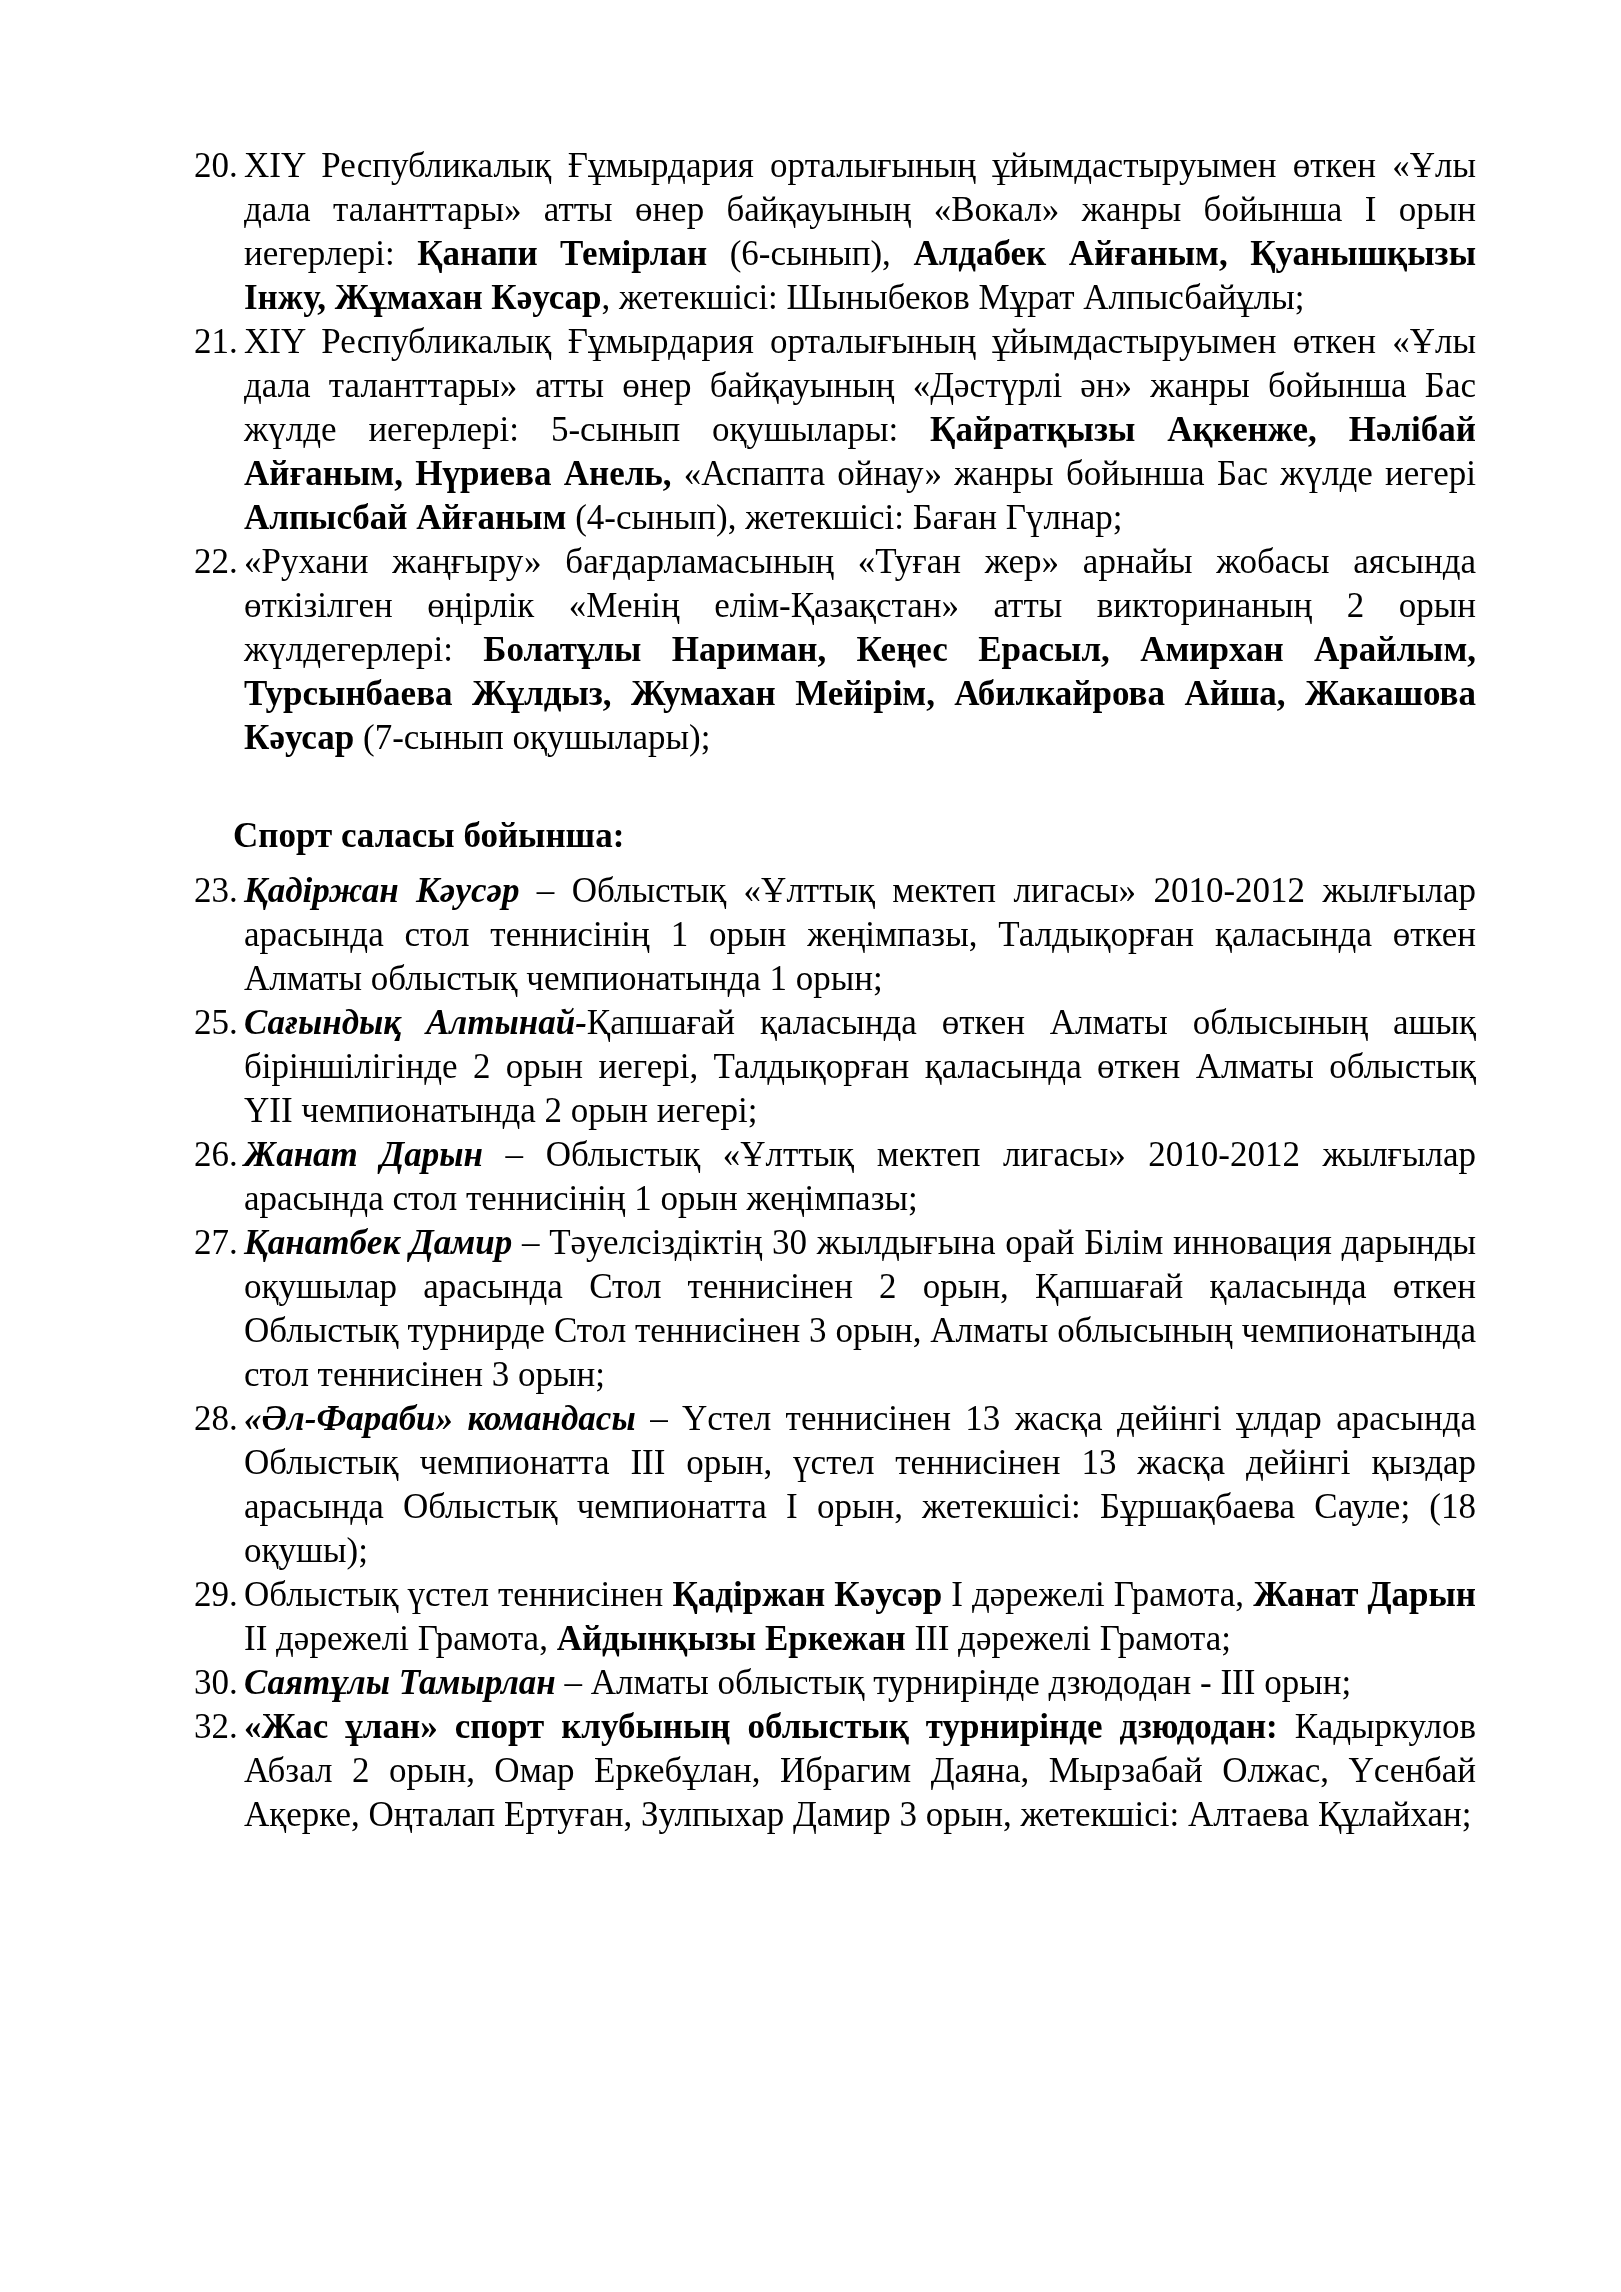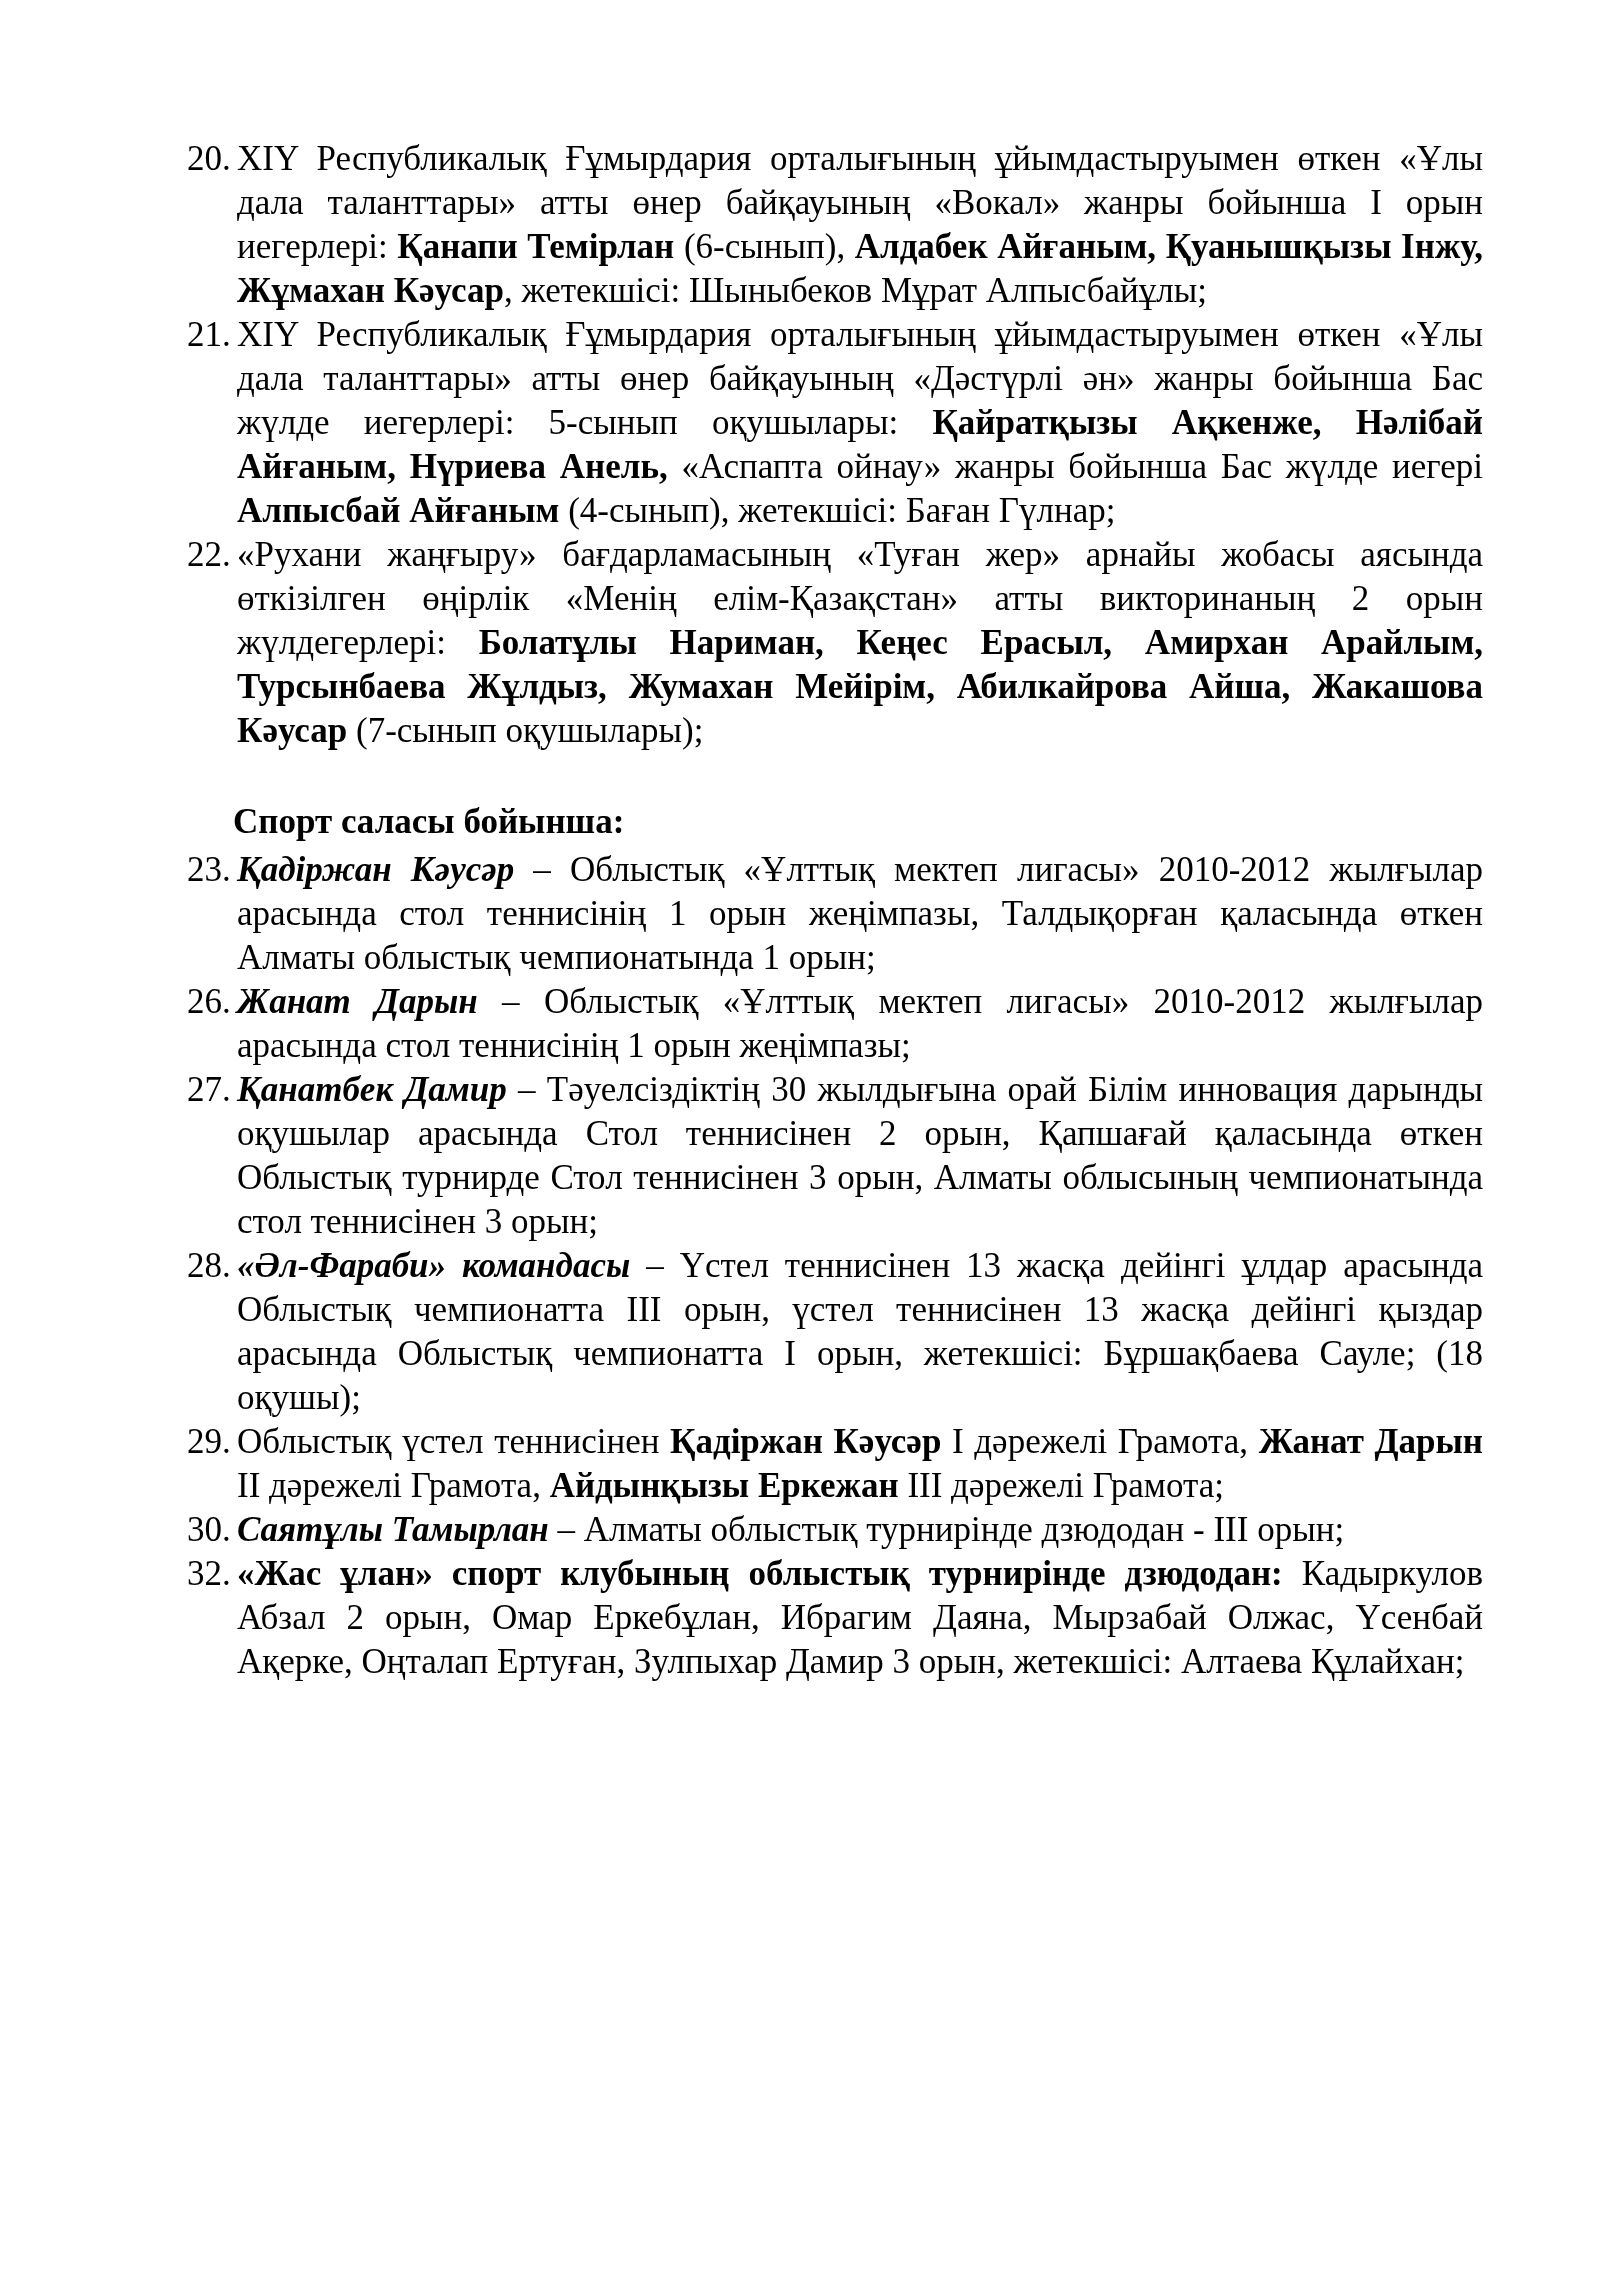--- a/index.html
+++ b/index.html
@@ -7,21 +7,21 @@
   .page {
     position: absolute;
     left: 183px;
     top: 133px;
     width: 1304px;
     font-family: "Liberation Serif", "DejaVu Serif", serif;
     font-size: 35px;
     line-height: 44px;
     color: #000000;
   }
-  ol.items { list-style: none; margin: 4px; padding: 0; }
+  ol.items { list-style: none; margin: 11px; padding: 0; }
   ol.items li {
     position: relative;
     padding-left: 50px;
     text-align: justify;
     margin: 0;
   }
   ol.items li .num {
     position: absolute;
     left: 0;
     top: 0;
@@ -40,20 +40,21 @@
 
 <div class="page">
   <ol class="items" id="list-before">
       <li><span class="num">20.</span><span>XIY Республикалық Ғұмырдария орталығының ұйымдастыруымен өткен «Ұлы дала таланттары» атты өнер байқауының  «Вокал» жанры бойынша І орын иегерлері: </span><span class="b">Қанапи Темірлан</span><span> (6-сынып), </span><span class="b">Алдабек Айғаным, Қуанышқызы Інжу, Жұмахан Кәусар</span><span>, жетекшісі: Шыныбеков Мұрат Алпысбайұлы;</span></li>
       <li><span class="num">21.</span><span>XIY Республикалық Ғұмырдария орталығының ұйымдастыруымен өткен «Ұлы дала таланттары» атты өнер байқауының  «Дәстүрлі ән» жанры бойынша Бас жүлде иегерлері: 5-сынып оқушылары: </span><span class="b">Қайратқызы Ақкенже, Нәлібай Айғаным, Нүриева Анель,</span><span> «Аспапта ойнау» жанры бойынша Бас жүлде иегері </span><span class="b">Алпысбай Айғаным</span><span> (4-сынып), жетекшісі: Баған Гүлнар;</span></li>
       <li><span class="num">22.</span><span>«Рухани жаңғыру» бағдарламасының «Туған жер» арнайы жобасы аясында өткізілген  өңірлік «Менің елім-Қазақстан» атты викторинаның 2 орын жүлдегерлері: </span><span class="b">Болатұлы Нариман, Кеңес Ерасыл, Амирхан Арайлым, Турсынбаева Жұлдыз, Жумахан Мейірім, Абилкайрова Айша, Жакашова Кәусар</span><span>  (7-сынып оқушылары);</span></li>
     </ol>
   <p class="section-heading">Спорт саласы бойынша:</p>
   <ol class="items" id="list-after">
       <li><span class="num">23.</span><span class="bi">Қадіржан Кәусәр</span><span> – Облыстық «Ұлттық мектеп лигасы» 2010-2012 жылғылар арасында стол теннисінің 1 орын жеңімпазы, Талдықорған қаласында өткен Алматы облыстық чемпионатында 1 орын;</span></li>
+      <li><span class="num">25.</span><span class="bi">Сағындық Алтынай-</span><span>Қапшағай қаласында өткен Алматы облысының ашық біріншілігінде 2 орын иегері, Талдықорған қаласында өткен Алматы облыстық YII чемпионатында 2 орын иегері;</span></li>
       <li><span class="num">26.</span><span class="bi">Жанат Дарын</span><span> – Облыстық «Ұлттық мектеп лигасы» 2010-2012 жылғылар арасында стол теннисінің 1 орын жеңімпазы;</span></li>
       <li><span class="num">27.</span><span class="bi">Қанатбек Дамир</span><span> – Тәуелсіздіктің 30 жылдығына орай Білім инновация дарынды оқушылар арасында Стол теннисінен 2 орын, Қапшағай қаласында өткен Облыстық турнирде Стол теннисінен 3 орын, Алматы облысының чемпионатында стол теннисінен 3 орын;</span></li>
       <li><span class="num">28.</span><span class="bi">«Әл-Фараби» командасы</span><span> – Үстел теннисінен 13 жасқа дейінгі ұлдар арасында  Облыстық чемпионатта  ІІІ орын, үстел теннисінен 13 жасқа дейінгі қыздар арасында Облыстық чемпионатта  І орын, жетекшісі: Бұршақбаева Сауле; (18 оқушы);</span></li>
       <li><span class="num">29.</span><span>Облыстық үстел теннисінен </span><span class="b">Қадіржан Кәусәр</span><span> І дәрежелі Грамота, </span><span class="b">Жанат Дарын</span><span> ІІ дәрежелі Грамота, </span><span class="b">Айдынқызы Еркежан</span><span> ІІІ дәрежелі Грамота;</span></li>
       <li><span class="num">30.</span><span class="bi">Саятұлы Тамырлан</span><span> – Алматы облыстық турнирінде дзюдодан - ІІІ орын;</span></li>
       <li><span class="num">32.</span><span class="b">«Жас ұлан» спорт клубының облыстық турнирінде дзюдодан:</span><span> Кадыркулов Абзал 2 орын, Омар Еркебұлан, Ибрагим Даяна, Мырзабай Олжас, Үсенбай Ақерке, Оңталап Ертуған, Зулпыхар Дамир 3 орын, жетекшісі: Алтаева Құлайхан;</span></li>
     </ol>
 </div>
 
 

